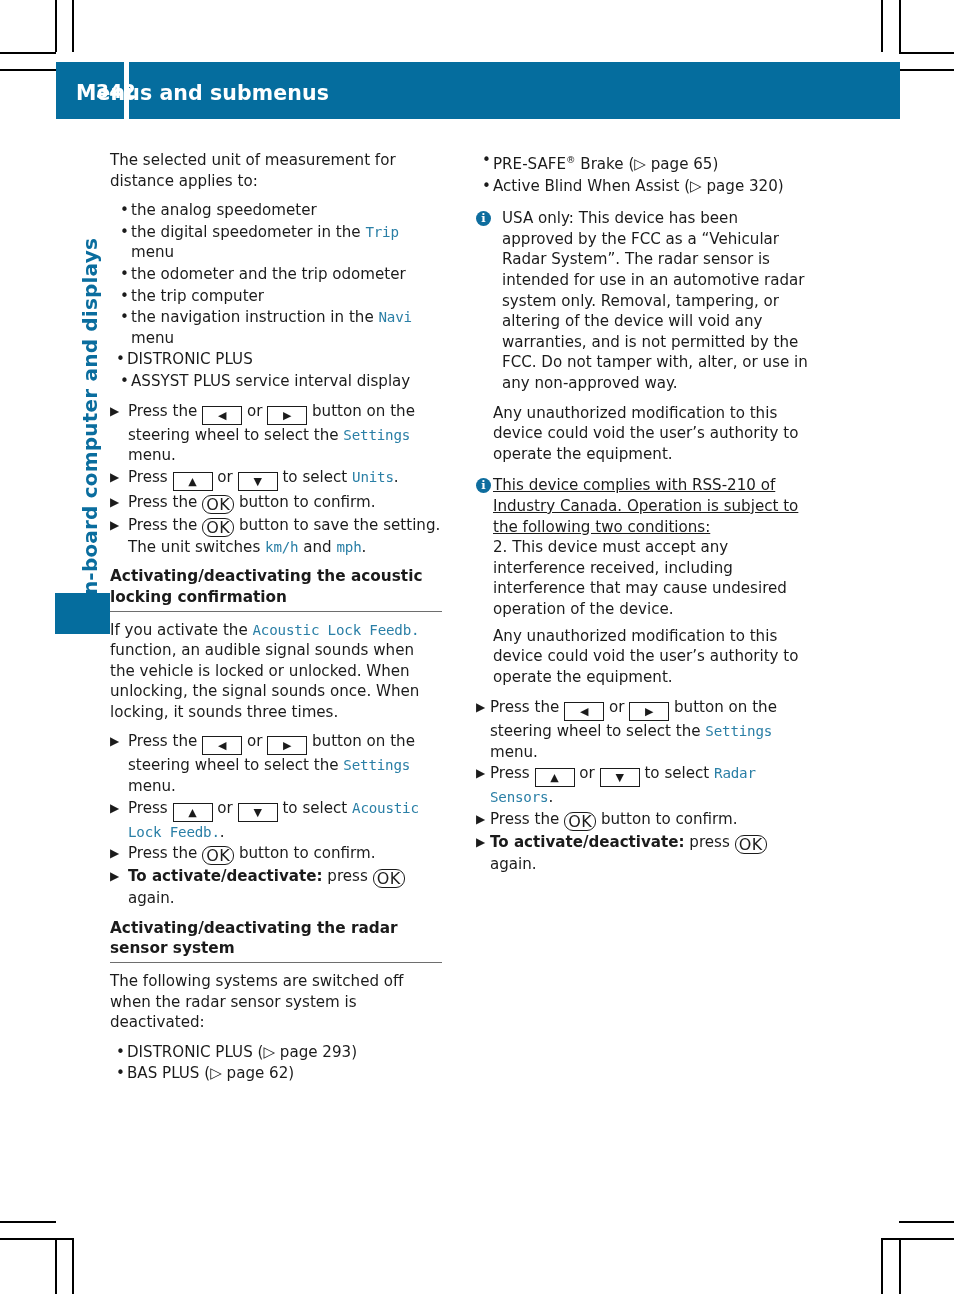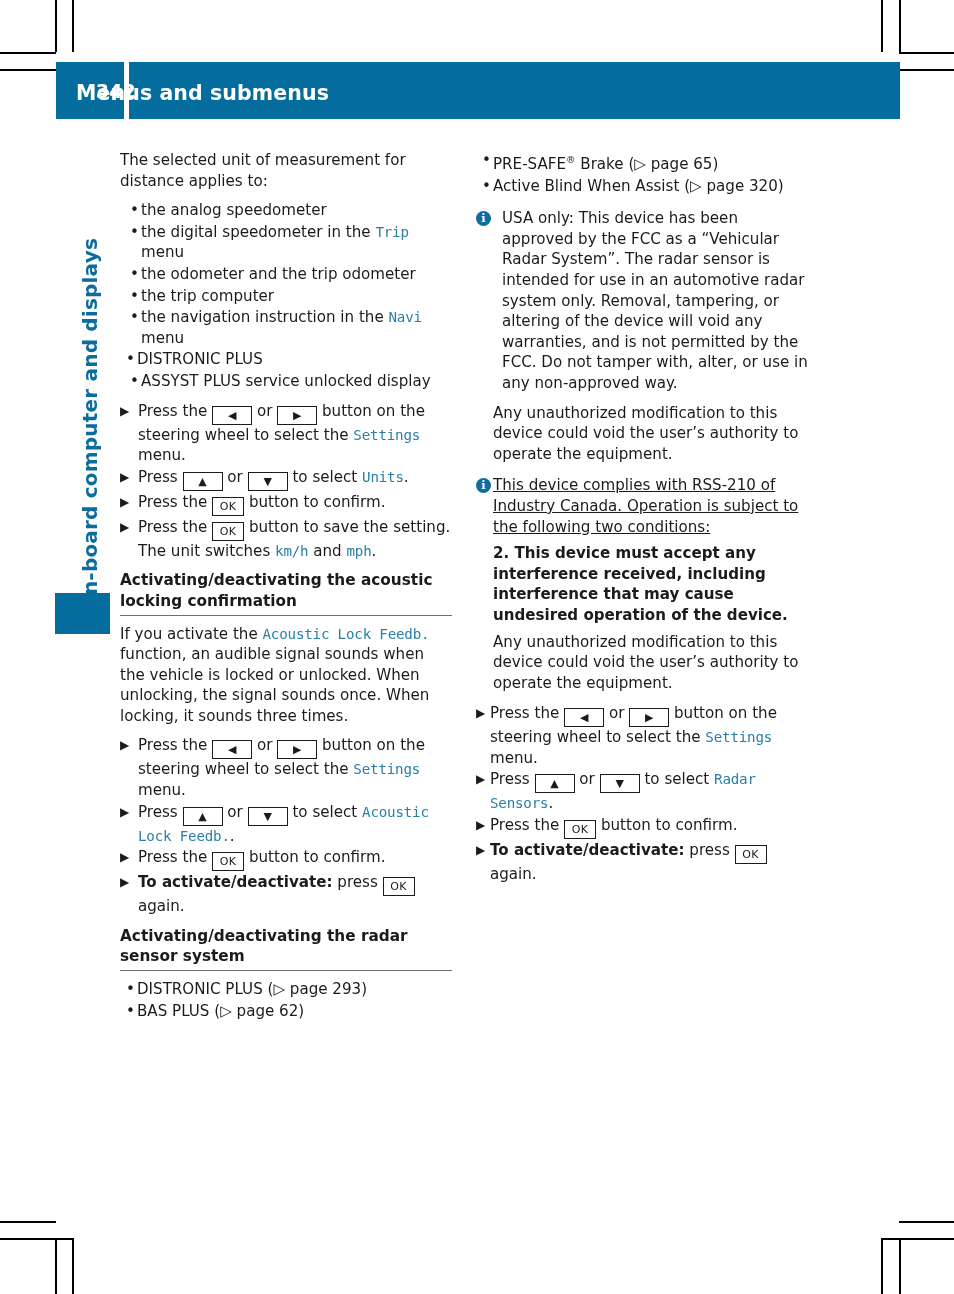--- a/index.html
+++ b/index.html
@@ -89,21 +89,21 @@
 
   
   .col {
     position: absolute;
     top: 150px;
     width: 332px;
     font-size: 15.1px;
     line-height: 20.6px;
     color: #1b1b1b;
   }
-  .col-left  { left: 120px; }
+  .col-left  { left: 110px; }
   .col-right { left: 476px; }
 
   p { margin: 0; }
 
   .para { margin-bottom: 9px; }
 
   
   .bullets { margin: 0 0 9px 0; padding: 0; list-style: none; }
   .bullets li {
     position: relative;
@@ -185,21 +185,21 @@
     background: #ffffff;
     color: #1b1b1b;
     text-align: center;
     vertical-align: -3px;
     line-height: 15px;
     height: 15px;
     box-sizing: content-box;
     padding: 1px 0;
   }
   .key-arrow { width: 38px; font-size: 11px; }
-  .key-ok { width: 30px; font-size: 11px; letter-spacing: 0.3px; }
+  .key-ok { width: 30px; font-size: 16px; letter-spacing: 0.3px; border-radius: 9px; }
 
   .bold { font-weight: bold; }
   .sup { font-size: 9.5px; vertical-align: super; }
   .pref { white-space: nowrap; }
 </style>
 </head>
 <body>
 
 <div class="page">
 
@@ -237,21 +237,21 @@
 
     <p class="para">The selected unit of measurement for distance applies to:</p>
 
     <ul class="bullets">
       <li><span class="bdot">•</span><span>the analog speedometer</span></li>
       <li><span class="bdot">•</span><span>the digital speedometer in the </span><span class="mono">Trip</span><span> menu</span></li>
       <li><span class="bdot">•</span><span>the odometer and the trip odometer</span></li>
       <li><span class="bdot">•</span><span>the trip computer</span></li>
       <li><span class="bdot">•</span><span>the navigation instruction in the </span><span class="mono">Navi</span><span> menu</span></li>
       <li style="padding-left:17px;"><span class="bdot" style="left:6px;">•</span><span>DISTRONIC PLUS</span></li>
-      <li><span class="bdot">•</span><span>ASSYST PLUS service unlocked display</span></li>
+      <li><span class="bdot">•</span><span>ASSYST PLUS service interval display</span></li>
     </ul>
 
 
     <ul class="steps">
       <li>
         <span class="arrow">▶</span>
         <span>Press the</span>
         <span class="key key-arrow">◀</span>
         <span>or</span>
         <span class="key key-arrow">▶</span>
@@ -321,20 +321,21 @@
         <span class="bold">To activate/deactivate:</span>
         <span>press</span>
         <span class="key key-ok">OK</span>
         <span>again.</span>
       </li>
     </ul>
 
     <div class="heading">Activating/deactivating the radar sensor system</div>
     <div class="heading-rule"></div>
 
+    <p class="para">The following systems are switched off when the radar sensor system is deactivated:</p>
 
     <ul class="bullets">
       <li style="padding-left:17px;"><span class="bdot" style="left:6px;">•</span><span>DISTRONIC PLUS</span> <span class="pref"><span>(</span><span>▷</span> <span>page 293</span><span>)</span></span></li>
       <li style="padding-left:17px;"><span class="bdot" style="left:6px;">•</span><span>BAS PLUS</span> <span class="pref"><span>(</span><span>▷</span> <span>page 62</span><span>)</span></span></li>
     </ul>
 
   </div>
 
   <div class="col col-right">
 
@@ -345,21 +346,21 @@
 
     <div class="note">
       <div class="note-icon">i</div>
       <p class="note-first">USA only: This device has been approved by the FCC as a “Vehicular Radar System”. The radar sensor is intended for use in an automotive radar system only. Removal, tampering, or altering of the device will void any warranties, and is not permitted by the FCC. Do not tamper with, alter, or use in any non-approved way.</p>
       <p class="note-body" style="margin-top:9px;">Any unauthorized modification to this device could void the user’s authority to operate the equipment.</p>
     </div>
 
     <div class="note" style="margin-top:11px;">
       <div class="note-icon">i</div>
       <p class="note-body" style="margin-top:6px;text-decoration:underline;">This device complies with RSS-210 of Industry Canada. Operation is subject to the following two conditions:</p>
-      <p class="note-body" style="margin-top:6px;font-weight:bold;">2. This device must accept any interference received, including interference that may cause undesired operation of the device.</p>
+      <p class="note-body" style="">2. This device must accept any interference received, including interference that may cause undesired operation of the device.</p>
       <p class="note-body" style="margin-top:6px;">Any unauthorized modification to this device could void the user’s authority to operate the equipment.</p>
     </div>
 
     <ul class="steps" style="margin-top:10px;">
       <li>
         <span class="arrow">▶</span>
         <span>Press the</span>
         <span class="key key-arrow">◀</span>
         <span>or</span>
         <span class="key key-arrow">▶</span>

